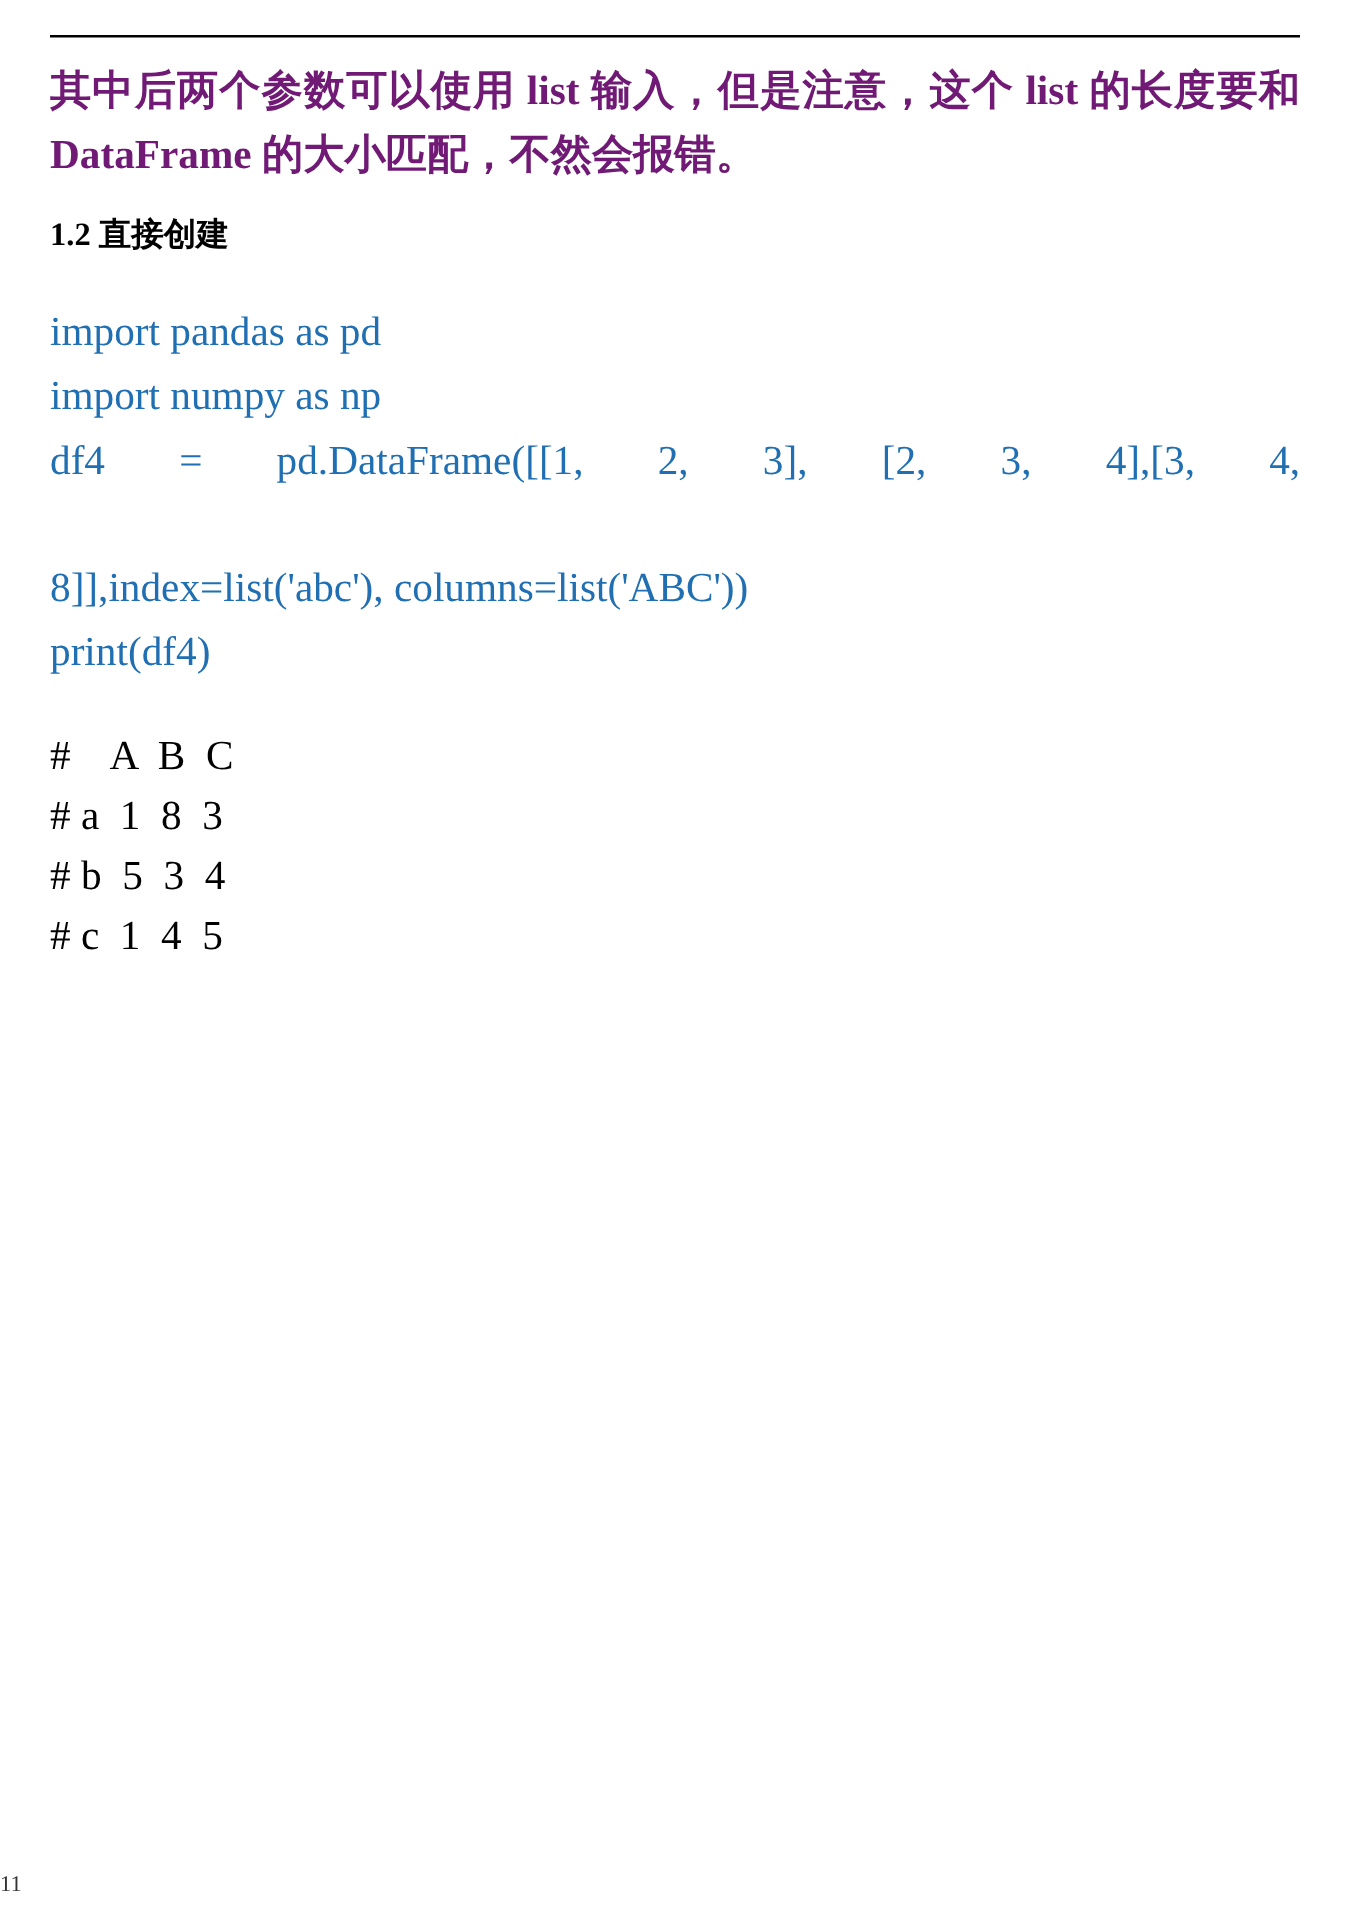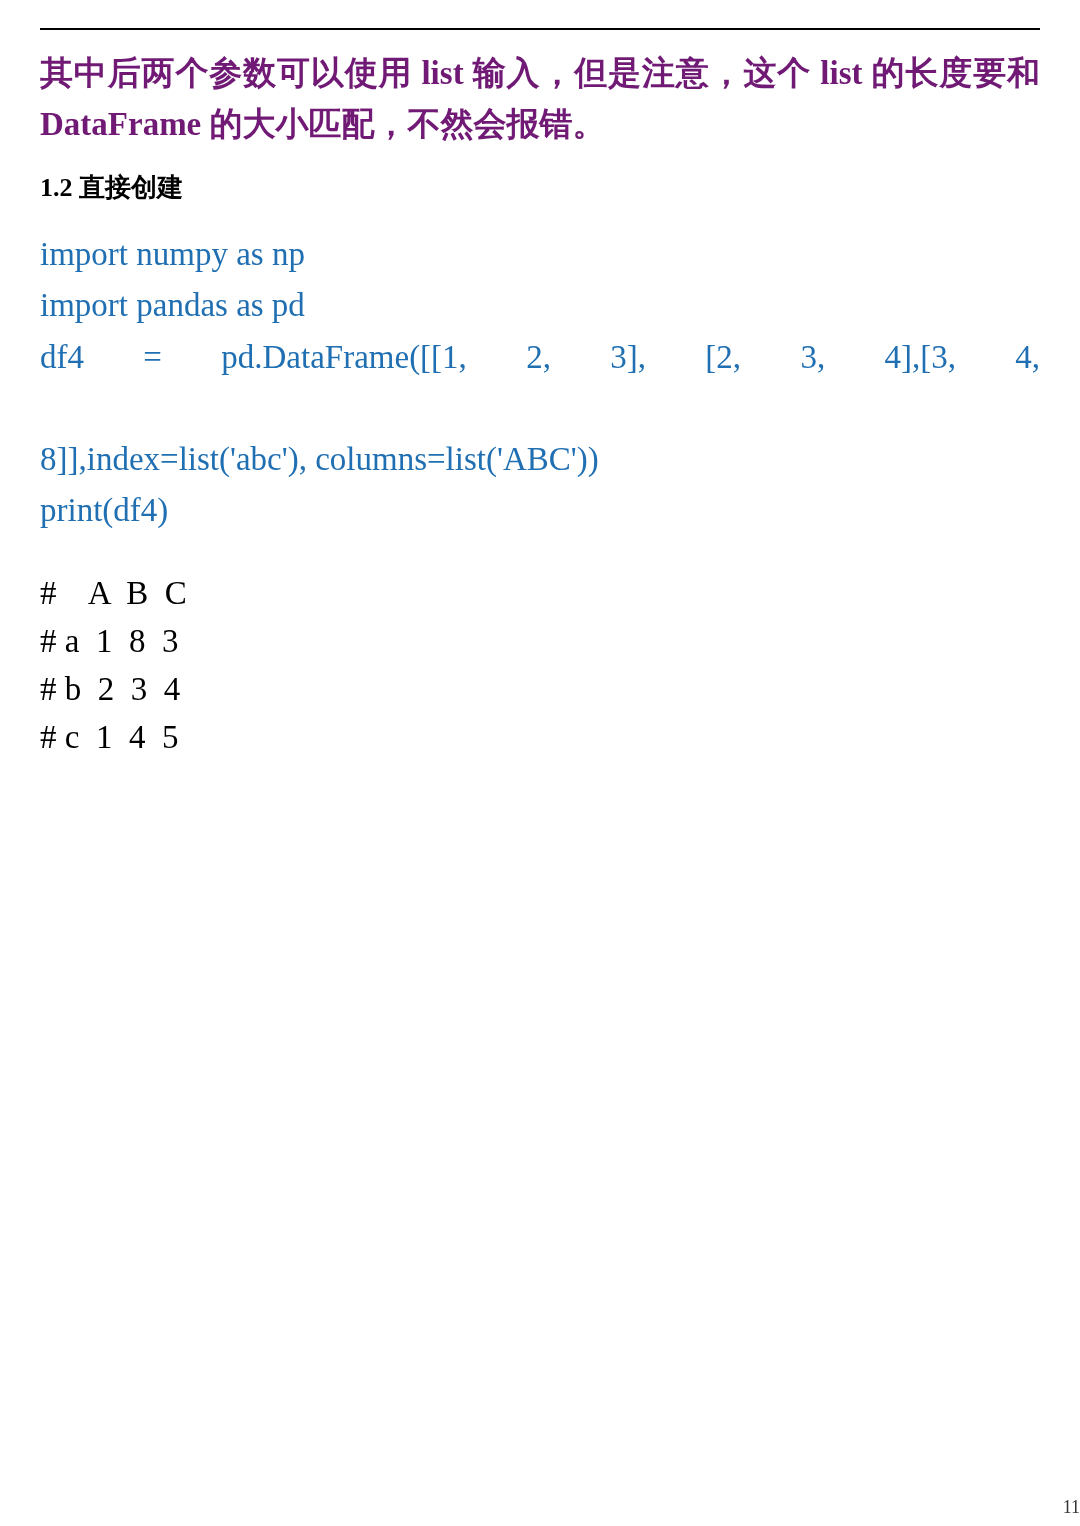--- a/index.html
+++ b/index.html
@@ -29,21 +29,21 @@
     line-height: 1.55;
     text-align: justify;
     text-justify: inter-ideograph;
     color: #701a75;
     margin: 0 0 12px 0;
   }
   .subhead {
     font-family: "Microsoft YaHei", "PingFang SC", Georgia, serif;
     font-weight: 700;
     font-size: 26px;
-    margin: 20px 0 24px 0;
+    margin: 20px 0 36px 0;
     color: #000;
   }
   .code-block {
     font-family: Georgia, "Times New Roman", serif;
     font-size: 33px;
     line-height: 1.55;
     color: #1f6fb2;
     margin: 0 0 34px 0;
   }
   .code-line {
@@ -64,54 +64,54 @@
     line-height: 1.45;
     color: #000;
     margin: 0;
     white-space: pre;
   }
   .page-number {
     position: absolute;
     bottom: 36px;
     left: 0;
     right: 0;
-    text-align: right;
+    text-align: left;
     font-family: Georgia, serif;
     font-size: 18px;
     color: #333;
   }
 </style>
 </head>
 <body>
 
 <div class="page">
 
   <hr class="hr-top">
 
   <p class="lead">其中后两个参数可以使用 list 输入，但是注意，这个 list 的长度要和 DataFrame 的大小匹配，不然会报错。</p>
 
   <div class="subhead">1.2 直接创建</div>
 
   <div class="code-block">
+    <p class="code-line">import pandas as pd</p>
     <p class="code-line">import numpy as np</p>
-    <p class="code-line">import pandas as pd</p>
     <p class="code-line justify">
       <span>df4</span>
       <span>=</span>
       <span>pd.DataFrame([[1,</span>
       <span>2,</span>
       <span>3],</span>
       <span>[2,</span>
       <span>3,</span>
       <span>4],[3,</span>
       <span>4,</span>
     </p>
     <p class="code-line">8]],index=list('abc'), columns=list('ABC'))</p>
     <p class="code-line">print(df4)</p>
   </div>
 
   <div class="output-block"><span>#    A  B  C</span>
 <span># a  1  8  3</span>
-<span># b  2  3  4</span>
+<span># b  5  3  4</span>
 <span># c  1  4  5</span></div>
 
   <div class="page-number">11</div>
 </div>
 
 </body></html>

